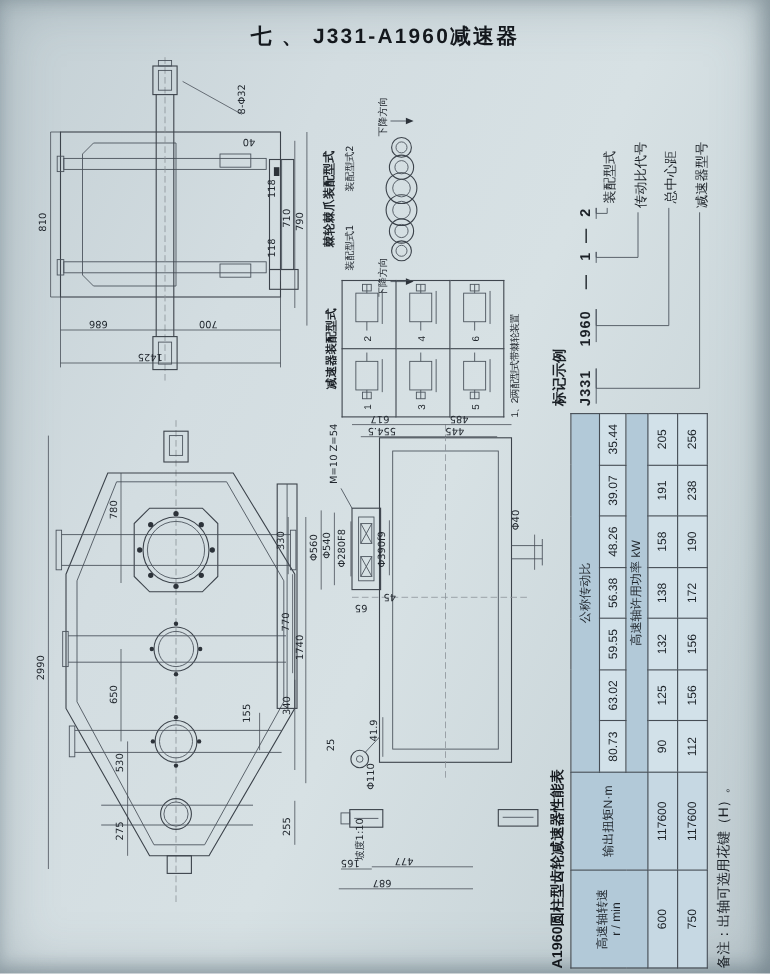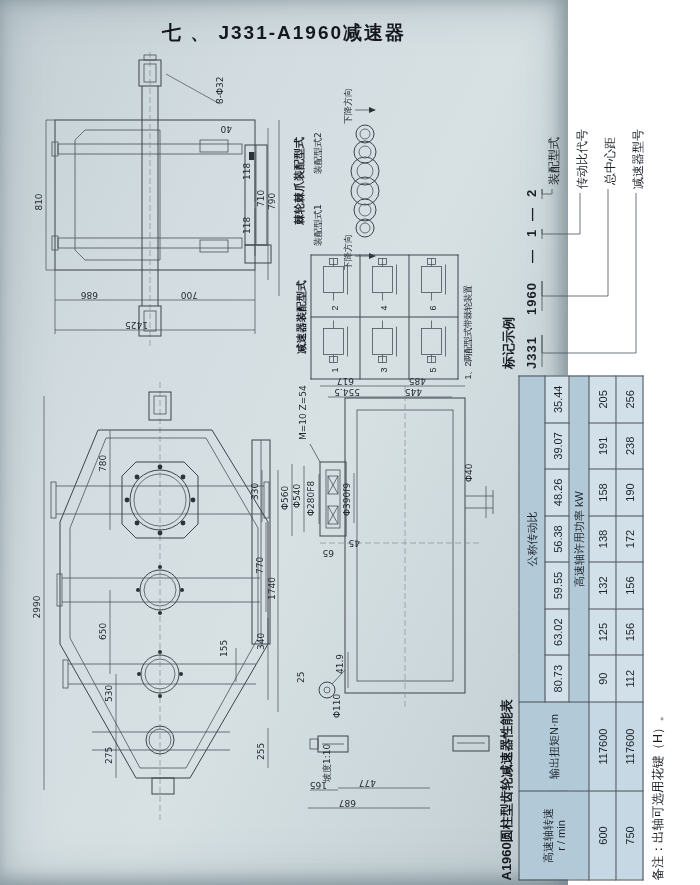--- a/index.html
+++ b/index.html
@@ -1,17 +1,17 @@
 <!DOCTYPE html>
 <html><head>
 <meta charset="utf-8">
 <style>
   html,body{margin:0;padding:0;width:700px;height:885px;overflow:hidden;
     font-family:"Liberation Sans",sans-serif;}
-  .page{position:relative;width:568px;height:885px;
+  .page{position:relative;width:700px;height:885px;
     background:linear-gradient(115deg,#c3cfd4 0%,#d3dde1 30%,#d7e1e4 55%,#c9d5d9 82%,#bfcbd0 100%);
     box-shadow:inset 0 0 50px rgba(88,108,118,.35), inset -10px 0 16px rgba(60,78,88,.28), inset 0 -8px 14px rgba(70,88,98,.22);
     color:#1b2026;}
   .title{position:absolute;top:20px;left:0;width:100%;text-align:center;
     font-size:19px;font-weight:bold;letter-spacing:2px;color:#14181d;}
   svg{position:absolute;overflow:visible;}
   svg text{font-family:"DejaVu Sans","Liberation Sans",sans-serif;font-size:9px;fill:#232930;}
   .ln{stroke:#3c434b;stroke-width:1;fill:none;}
   .ln2{stroke:#4a525b;stroke-width:.8;fill:none;}
   .cl{stroke:#888f95;stroke-width:.7;fill:none;stroke-dasharray:6 3;}

